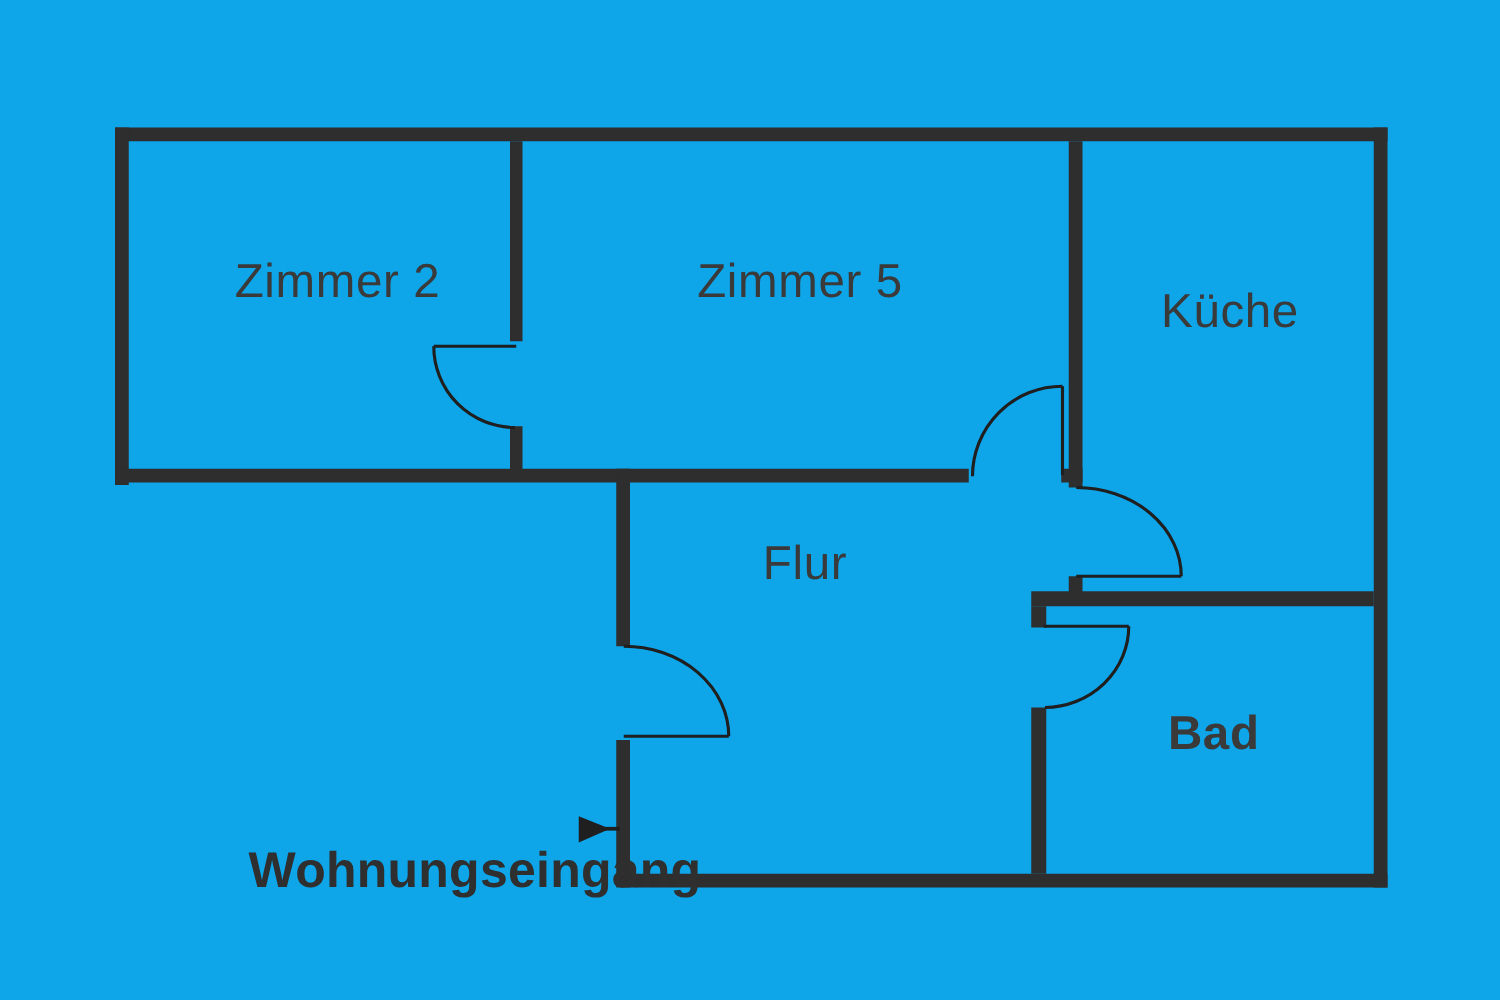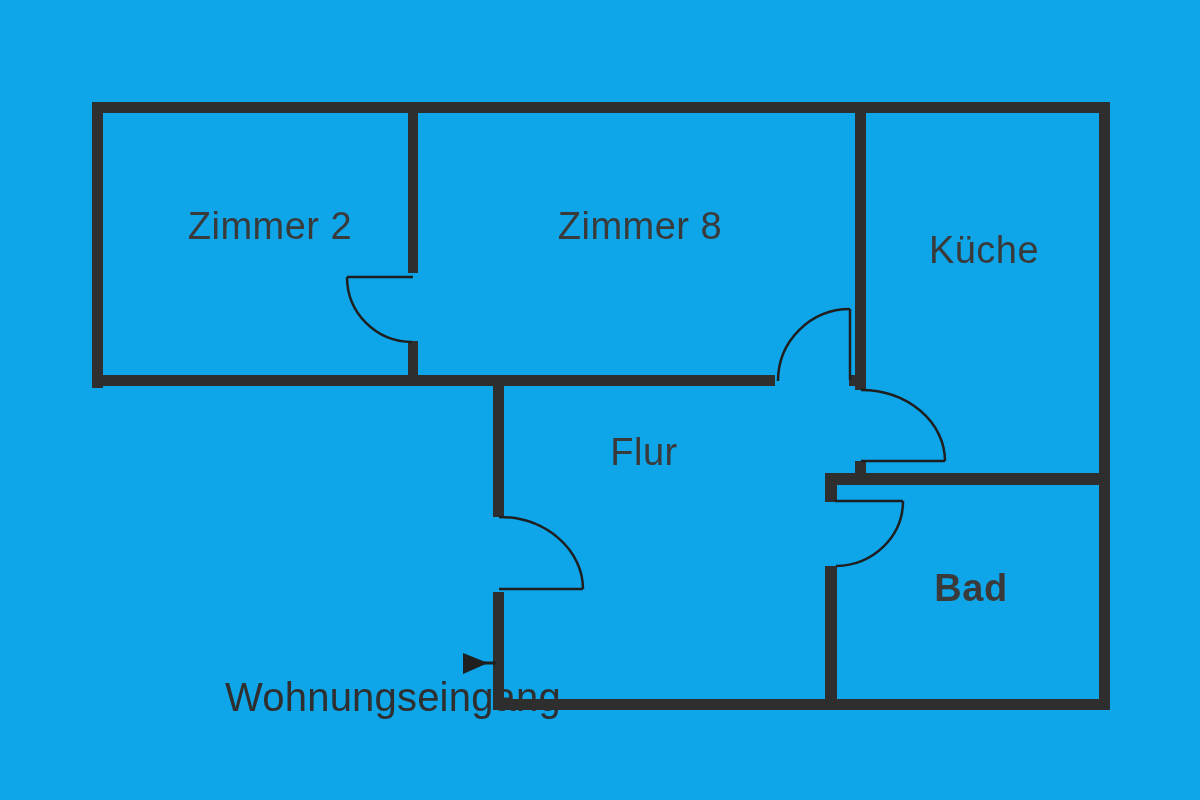--- a/index.html
+++ b/index.html
@@ -27,26 +27,25 @@
     font-weight: 400;
     letter-spacing: 0.5px;
     color: #3a3a3a;
     white-space: nowrap;
     user-select: none;
   }
   .entrance-label {
     position: absolute;
     transform: translate(-50%, -50%);
     font-size: 40px;
-    font-weight: 400;
+    font-weight: 700;
     letter-spacing: 0.2px;
     color: #2f2f2f;
     white-space: nowrap;
     user-select: none;
-    margin-left: 13px;
   }
   .wall { fill: #2e2e2e; }
   .door { stroke: #1f1f1f; stroke-width: 2.5; fill: none; }
 </style>
 </head>
 <body>
 
 <div id="scene">
 
   <svg id="plan-svg" width="1200" height="800" viewBox="0 0 1200 800">
@@ -86,21 +85,21 @@
 
     <path class="door" d="M 499 589 L 583 589"></path>
     <path class="door" d="M 583 589 A 84 72 0 0 0 499 517"></path>
 
     <polygon points="463,653 488,663 463,674" fill="#1f1f1f"></polygon>
     <path d="M 484 663 L 496 663" stroke="#1f1f1f" stroke-width="3"></path>
   </svg>
 
   <div class="room-label" style="left:270px; top:226px;">Zimmer 2</div>
 
-  <div class="room-label" style="left:640px; top:226px;">Zimmer 8</div>
+  <div class="room-label" style="left:640px; top:226px;">Zimmer 5</div>
 
   <div class="room-label" style="left:984px; top:227px;margin-top:23px;">Küche</div>
 
   <div class="room-label" style="left:644px; top:452px;">Flur</div>
 
   <div class="room-label" style="left:971px; top:588px;font-weight:bold;">Bad</div>
 
   <div class="entrance-label" style="left:380px; top:697px;">Wohnungseingang</div>
 
 </div>

